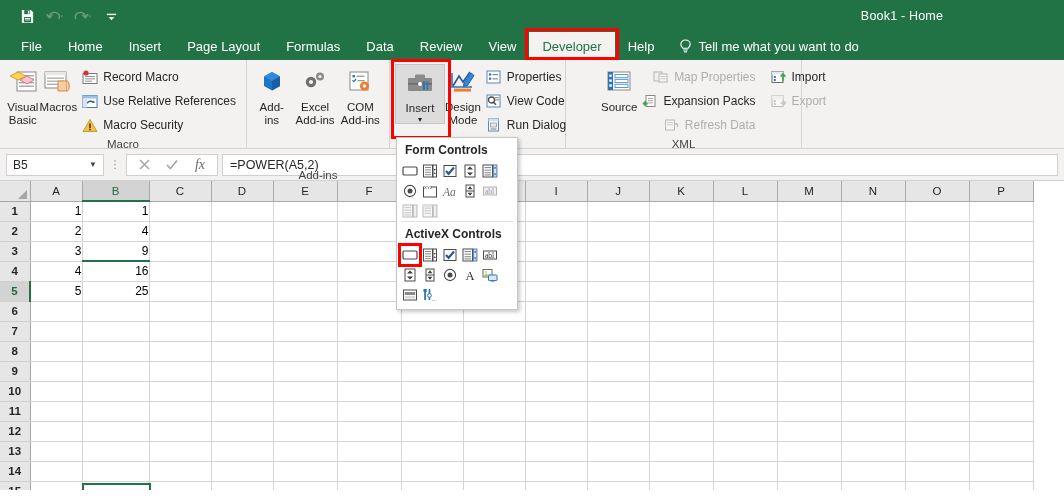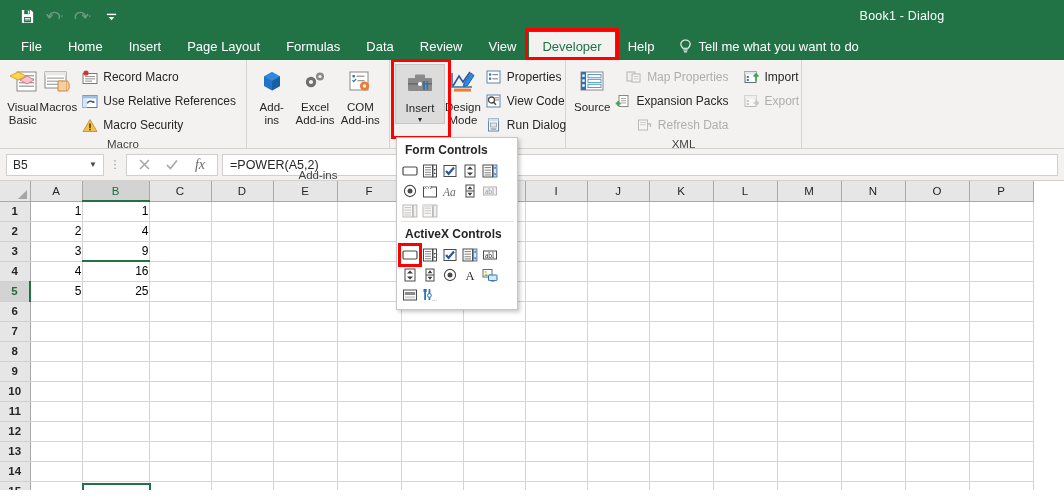--- a/index.html
+++ b/index.html
@@ -190,21 +190,21 @@
         </svg>
     </div>
     <div class="qat-btn" title="Customize Quick Access Toolbar">
       <svg width="13" height="13" viewBox="0 0 14 14">
           <rect x="2" y="4" width="10" height="1.5" fill="#ffffff"></rect>
           <path d="M4 7.5 l6 0 l-3 3.5 z" fill="#ffffff"></path>
         </svg>
     </div>
   </div>
   <div class="app-title">
-    <span>Book1  -  Dialog</span>
+    <span>Book1  -  Home</span>
   </div>
 </div>
 
 <div class="tabbar">
   <div class="tab">File</div>
   <div class="tab">Home</div>
   <div class="tab">Insert</div>
   <div class="tab">Page Layout</div>
   <div class="tab">Formulas</div>
   <div class="tab">Data</div>
@@ -416,21 +416,21 @@
           </span>
           <span>Run Dialog</span>
         </div>
       </div>
     </div>
     <div class="group-label">Controls</div>
   </div>
 
   <div class="group" style="width:236px;">
     <div class="group-body" style="padding-left:8px;">
-      <div class="bigbtn" style="width:52px;">
+      <div class="bigbtn" style="width:52px;margin-left:27px;">
         <div class="ico">
           <svg width="32" height="28" viewBox="0 0 32 28">
               <rect x="5" y="3" width="22" height="18" fill="#ffffff" stroke="#8a8886" stroke-width="1"></rect>
               <rect x="5" y="3" width="5" height="18" fill="#2e74b5"></rect>
               <rect x="12" y="5.5" width="13" height="3.2" fill="#ffffff" stroke="#5b9bd5" stroke-width="1"></rect>
               <rect x="12" y="10.4" width="13" height="3.2" fill="#ffffff" stroke="#5b9bd5" stroke-width="1"></rect>
               <rect x="12" y="15.3" width="13" height="3.2" fill="#ffffff" stroke="#5b9bd5" stroke-width="1"></rect>
               <rect x="6.3" y="5.5" width="2.4" height="2.4" fill="#ffffff"></rect>
               <rect x="6.3" y="10.4" width="2.4" height="2.4" fill="#ffffff"></rect>
               <rect x="6.3" y="15.3" width="2.4" height="2.4" fill="#ffffff"></rect>

